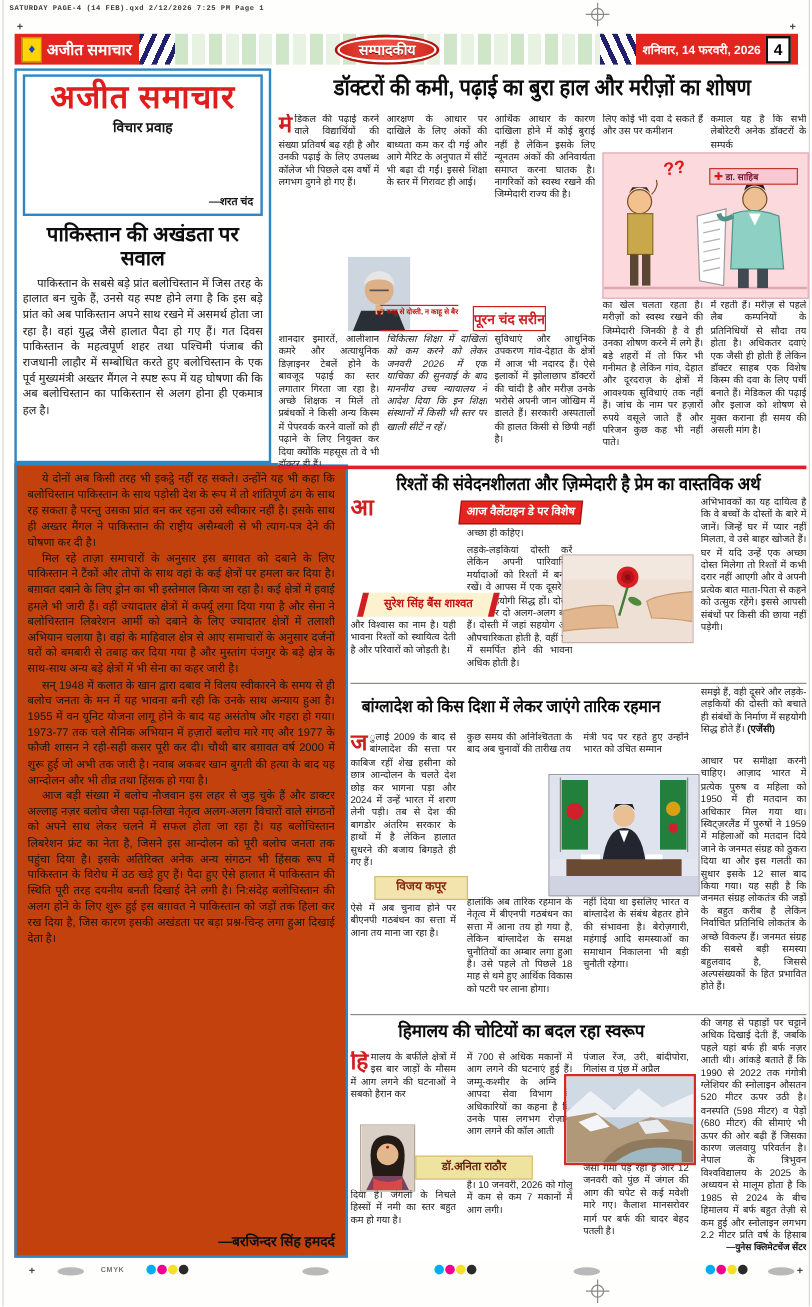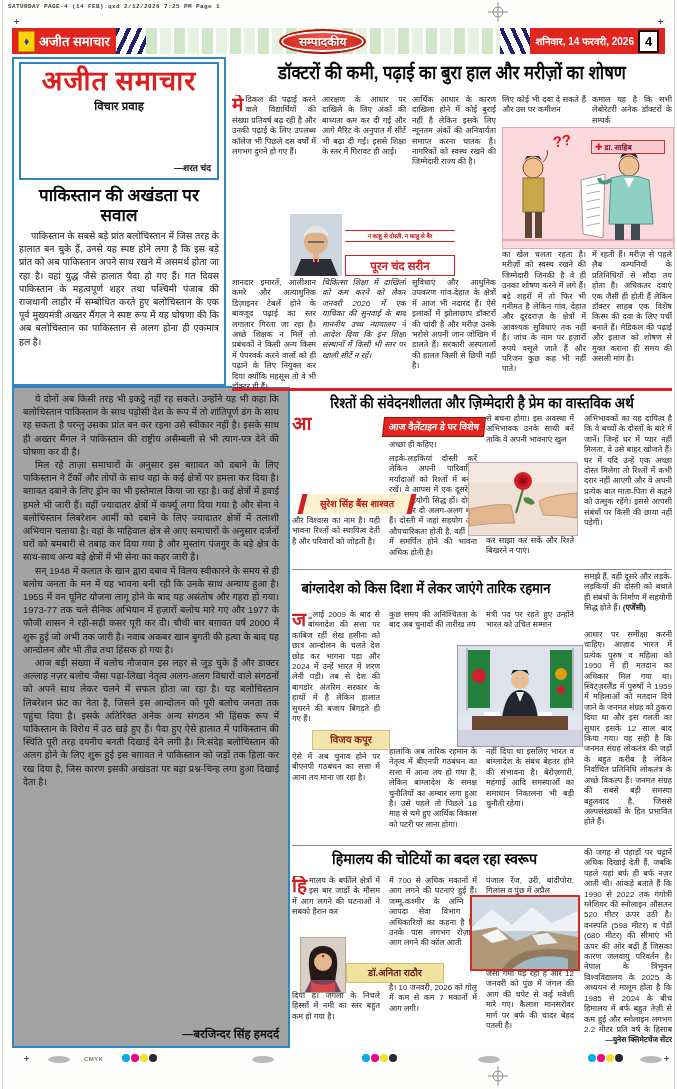--- a/index.html
+++ b/index.html
@@ -23,21 +23,21 @@
           display:flex;align-items:center;justify-content:center;}
   .oval{background:radial-gradient(circle at 50% 35%,#f4564a,#cd2318);border-radius:50%;padding:2px 18px;
         border:2px solid #b2130e;box-shadow:inset 0 0 0 2px #fff;color:#fff;font-weight:800;font-size:12px;
         text-shadow:0 1px 0 #6e0b06;white-space:nowrap;}
   .hdr-date{color:#fff;font-weight:700;font-size:10px;white-space:nowrap;}
   .pagenumbox{width:17px;height:19px;background:#fff;border:2px solid #101010;color:#000;font-size:13px;font-weight:900;
         display:flex;align-items:center;justify-content:center;}
   
   .rectA{position:absolute;left:12px;top:57px;width:214px;height:329px;border:2px solid #2e86c5;background:#fff;
          padding:3px 5px;box-sizing:border-box;overflow:hidden;}
-  .rectB{position:absolute;left:12px;top:386px;width:278px;height:662px;border:2px solid #2e86c5;background:#a3a3a3;
+  .rectB{position:absolute;left:12px;top:386px;width:278px;height:662px;border:2px solid #2e86c5;background:#c2410c;
          padding:5px 9px;box-sizing:border-box;display:flex;flex-direction:column;overflow:hidden;}
   .mastbox{border:2px solid #2e86c5;padding:2px 6px 4px;}
   .masthead{font-family:"Liberation Serif","DejaVu Serif",serif;font-weight:900;font-size:27px;line-height:30px;
             color:#e01d1d;text-align:center;letter-spacing:1px;}
   .vichar{text-align:center;font-weight:900;font-size:11.5px;margin-top:2px;}
   .quote{font-size:9px;line-height:12px;font-weight:700;text-align:justify;margin-top:3px;}
   .quoteauthor{text-align:right;font-size:9px;font-weight:700;margin-top:48px;}
   .pakhead{text-align:center;font-weight:900;font-size:17px;line-height:20px;margin:6px 0 4px;color:#0d0d0d;}
   .pakintro,.para{font-size:9.3px;line-height:13.2px;text-align:justify;font-weight:500;color:#161616;}
   .pakintro{height:180px;overflow:hidden;text-indent:12px;}
@@ -47,21 +47,21 @@
   
   .art{position:absolute;background:#fff;}
   .col{position:absolute;overflow:hidden;}
   .seg{font-size:8px;line-height:10.4px;text-align:justify;font-weight:500;color:#1a1a1a;overflow:hidden;}
   .sp{width:100%;}
   .dc{float:left;font-size:19px;line-height:19px;font-weight:900;color:#d01e22;padding-right:2px;}
   .bighead{position:absolute;font-weight:900;color:#0b0b0b;white-space:nowrap;text-align:center;}
   .divider{position:absolute;}
   
   .authorblk{position:absolute;display:flex;gap:3px;align-items:flex-end;}
-  .tagname{display:flex;flex-direction:column;justify-content:flex-end;width:110px;gap:12px;}
+  .tagname{display:flex;flex-direction:row;justify-content:flex-end;width:110px;gap:12px;}
   .tagline{border-top:1px solid #d01e22;border-bottom:1px solid #d01e22;color:#c01010;font-size:6px;
            text-align:center;padding:1px 0;font-weight:700;white-space:nowrap;}
   .namebox{border:1px solid #d01e22;color:#d01e22;font-weight:800;font-size:11.5px;text-align:center;
            padding:2px 0;background:#fff;margin-top:1px;white-space:nowrap;}
   .cartoon{position:absolute;background:#fbd9dc;border:1px solid #e0a8b0;overflow:hidden;}
   .qmarks{position:absolute;left:50px;top:4px;color:#e01616;font-size:15px;font-weight: 900;transform:rotate(-10deg);}
   .docsign{position:absolute;left:88px;top:12px;width:74px;height:14px;background:#f7c9d2;border:1px solid #c0392b;
            display:flex;align-items:center;gap:2px;padding:0 3px;box-sizing:border-box;}
   .docsign .plus{color:#e01616;font-size:9px;font-weight:900;line-height:9px;}
   .docsign .lbl{color:#7a1430;font-size:7.5px;font-weight:800;white-space:nowrap;}
@@ -222,21 +222,20 @@
       <div class="sp" style="height:22px;"></div>
       <div class="seg" style="height:52px;">और विश्वास का नाम है। यही भावना रिश्तों को स्थायित्व देती है और परिवारों को जोड़ती है।</div>
     </div>
     <div class="col" style="left:97px;top:22px;width:88px;height:154px;">
       <div class="seg" style="height:2px;"></div>
       <div class="sp" style="height:24px;"></div>
       <div class="seg" style="height:14px;">अच्छा ही कहिए।</div>
       <div class="seg" style="height:114px;">लड़के-लड़कियां दोस्ती करें लेकिन अपनी पारिवारिक मर्यादाओं को रिश्तों में बनाए रखें। वे आपस में एक दूसरे के अच्छे सहयोगी सिद्ध हों। दोस्ती और प्यार दो अलग-अलग बातें हैं। दोस्ती में जहां सहयोग और औपचारिकता होती है, वहीं प्रेम में समर्पित होने की भावना अधिक होती है।</div>
     </div>
     <div class="col" style="left:194px;top:22px;width:88px;height:154px;">
-      <div class="seg" style="height:48px;">से बचना होगा। इस अवस्था में अभिभावक उनके साथी बनें ताकि वे अपनी भावनाएं खुल</div>
       <div class="sp" style="height:74px;"></div>
       <div class="seg" style="height:32px;">कर साझा कर सकें और रिश्ते बिखरने न पाएं।</div>
     </div>
     <div class="col" style="left:292px;top:22px;width:88px;height:154px;">
       <div class="seg" style="height:154px;">अभिभावकों का यह दायित्व है कि वे बच्चों के दोस्तों के बारे में जानें। जिन्हें घर में प्यार नहीं मिलता, वे उसे बाहर खोजते हैं। घर में यदि उन्हें एक अच्छा दोस्त मिलेगा तो रिश्तों में कभी दरार नहीं आएगी और वे अपनी प्रत्येक बात माता-पिता से कहने को उत्सुक रहेंगे। इससे आपसी संबंधों पर किसी की छाया नहीं पड़ेगी।</div>
     </div>
     <div class="specialbox" style="left:92px;top:26px;width:100px;height:18px;font-size:9.5px;">आज वैलेंटाइन डे पर विशेष</div>
     <div class="photo" style="left:176px;top:70px;width:108px;height:72px;border:1px solid #caa;">
       <svg width="108" height="72">
         <rect width="108" height="72" fill="#efe0d6"></rect>

